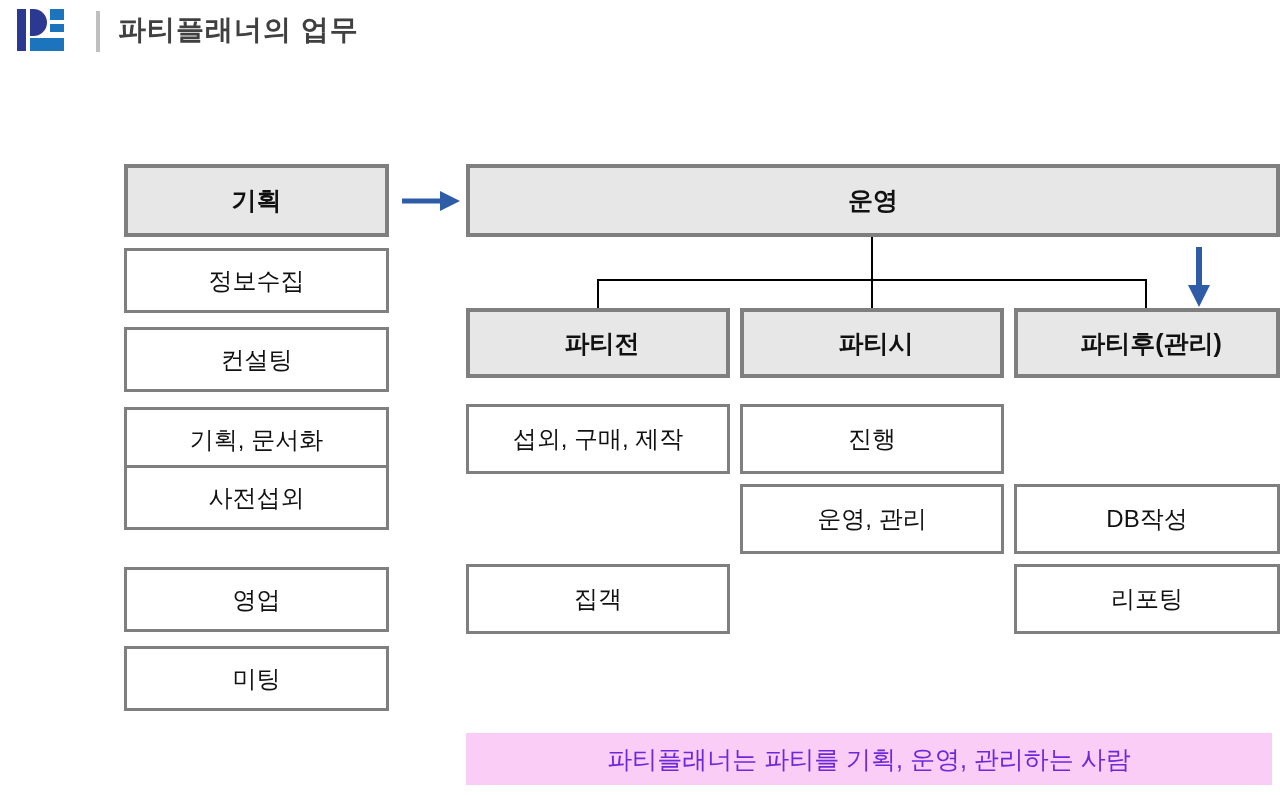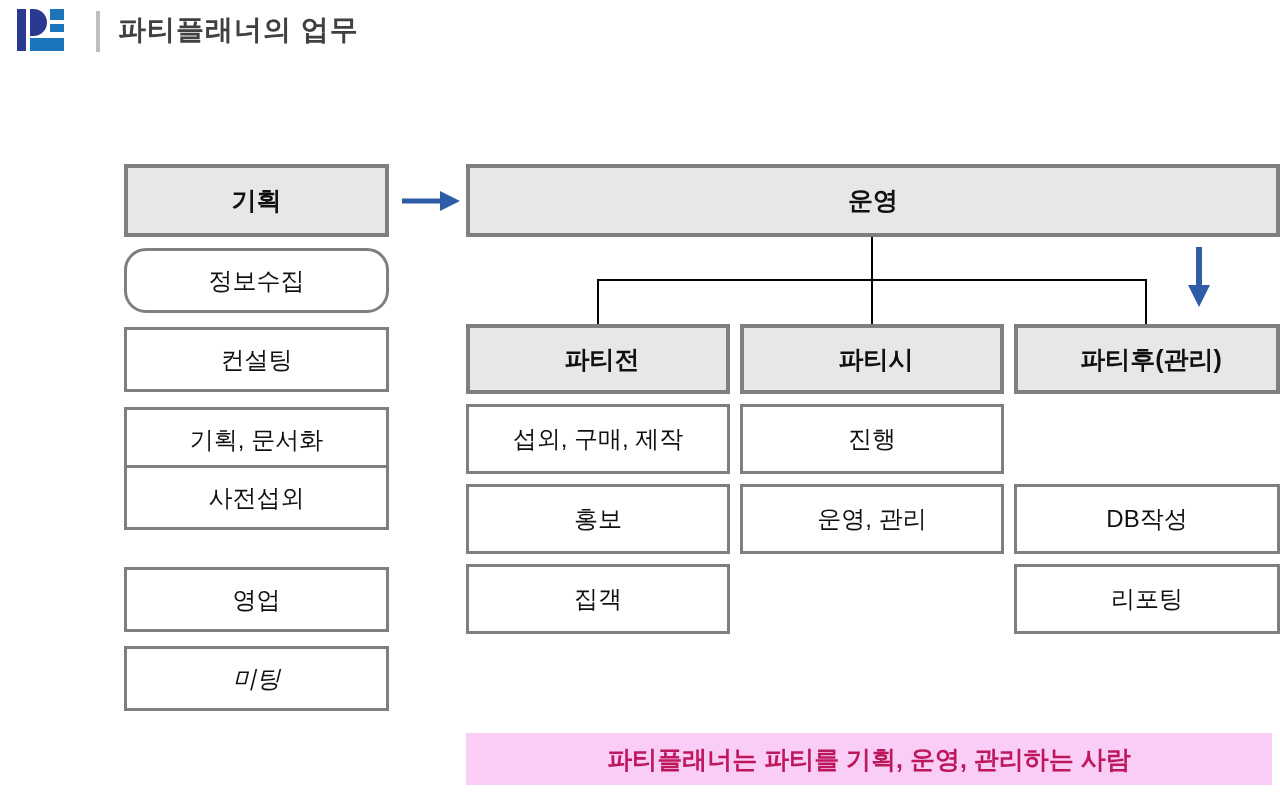--- a/index.html
+++ b/index.html
@@ -34,21 +34,21 @@
   .box.head{background:#E7E7E7;border-width:4px;font-weight:bold;font-size:25px;}
 
   
   .lcol{left:124px;width:265px;height:65px;}
   .lcol.head{height:73px;}
 
   
   .c1{left:466px;width:264px;}
   .c2{left:740px;width:264px;}
   .c3{left:1014px;width:266px;}
-  .row-h{top:324px;height:70px;padding-left:8px;}
+  .row-h{top:308px;height:70px;padding-left:8px;}
   .row-1{top:404px;height:70px;}
   .row-2{top:484px;height:70px;}
   .row-3{top:564px;height:70px;}
 
   .ops-box{left:466px;top:164px;width:814px;height:73px;}
 
   
   .line{position:absolute;background:#000;}
   .ln-v-top{left:871px;top:237px;width:2px;height:43px;}
   .ln-h{left:597px;top:279px;width:550px;height:2px;}
@@ -57,45 +57,45 @@
   .ln-v3{left:1145px;top:279px;width:2px;height:46px;}
 
   
   .arrow-right{position:absolute;left:402px;top:191px;width:58px;height:20px;}
   .arrow-down{position:absolute;left:1188px;top:247px;width:22px;height:60px;}
 
   
   .banner{
     position:absolute;left:466px;top:733px;width:806px;height:52px;
     background:#F9CDF5;display:flex;align-items:center;justify-content:center;
-    font-size:25px;font-weight:bold;color:#be185d;white-space:nowrap;
+    font-size:25px;font-weight:normal;color:#6d28d9;white-space:nowrap;
   }
 </style>
 </head>
 <body>
 
 <div class="stage">
 
   <div class="logo">
     <div class="blk lg-navy bar-left"></div>
     <div class="blk lg-navy d-shape"></div>
     <div class="blk lg-blue sq-top"></div>
     <div class="blk lg-blue bar-mid"></div>
     <div class="blk lg-blue bar-bottom"></div>
   </div>
   <div class="hdr-divider"></div>
   <div class="page-title">파티플래너의 업무</div>
 
   <div class="box head lcol" style="top:164px;">기획</div>
-  <div class="box lcol" style="top:248px;border-radius:22px;">정보수집</div>
+  <div class="box lcol" style="top:248px;">정보수집</div>
   <div class="box lcol" style="top:327px;">컨설팅</div>
   <div class="box lcol" style="top:407px;">기획, 문서화</div>
   <div class="box lcol" style="top:465px;">사전섭외</div>
   <div class="box lcol" style="top:567px;">영업</div>
-  <div class="box lcol" style="top:646px;font-style:italic;">미팅</div>
+  <div class="box lcol" style="top:646px;">미팅</div>
 
   <svg class="arrow-right" viewBox="0 0 58 20">
     <rect x="0" y="7.5" width="40" height="5" fill="#2E5CA6"></rect>
     <polygon points="38,0 58,10 38,20" fill="#2E5CA6"></polygon>
   </svg>
 
   <div class="box head ops-box">운영</div>
 
   <div class="line ln-v-top"></div>
   <div class="line ln-h"></div>
@@ -103,21 +103,20 @@
   <div class="line ln-v2"></div>
   <div class="line ln-v3"></div>
 
   <svg class="arrow-down" viewBox="0 0 22 60">
     <rect x="8" y="0" width="6" height="40" fill="#2E5CA6"></rect>
     <polygon points="0,38 11,60 22,38" fill="#2E5CA6"></polygon>
   </svg>
 
   <div class="box head c1 row-h">파티전</div>
   <div class="box c1 row-1">섭외, 구매, 제작</div>
-  <div class="box c1 row-2">홍보</div>
   <div class="box c1 row-3">집객</div>
 
   <div class="box head c2 row-h">파티시</div>
   <div class="box c2 row-2">운영, 관리</div>
   <div class="box c2 row-1">진행</div>
 
   <div class="box head c3 row-h">파티후(관리)</div>
   <div class="box c3 row-2">DB작성</div>
   <div class="box c3 row-3">리포팅</div>
 

